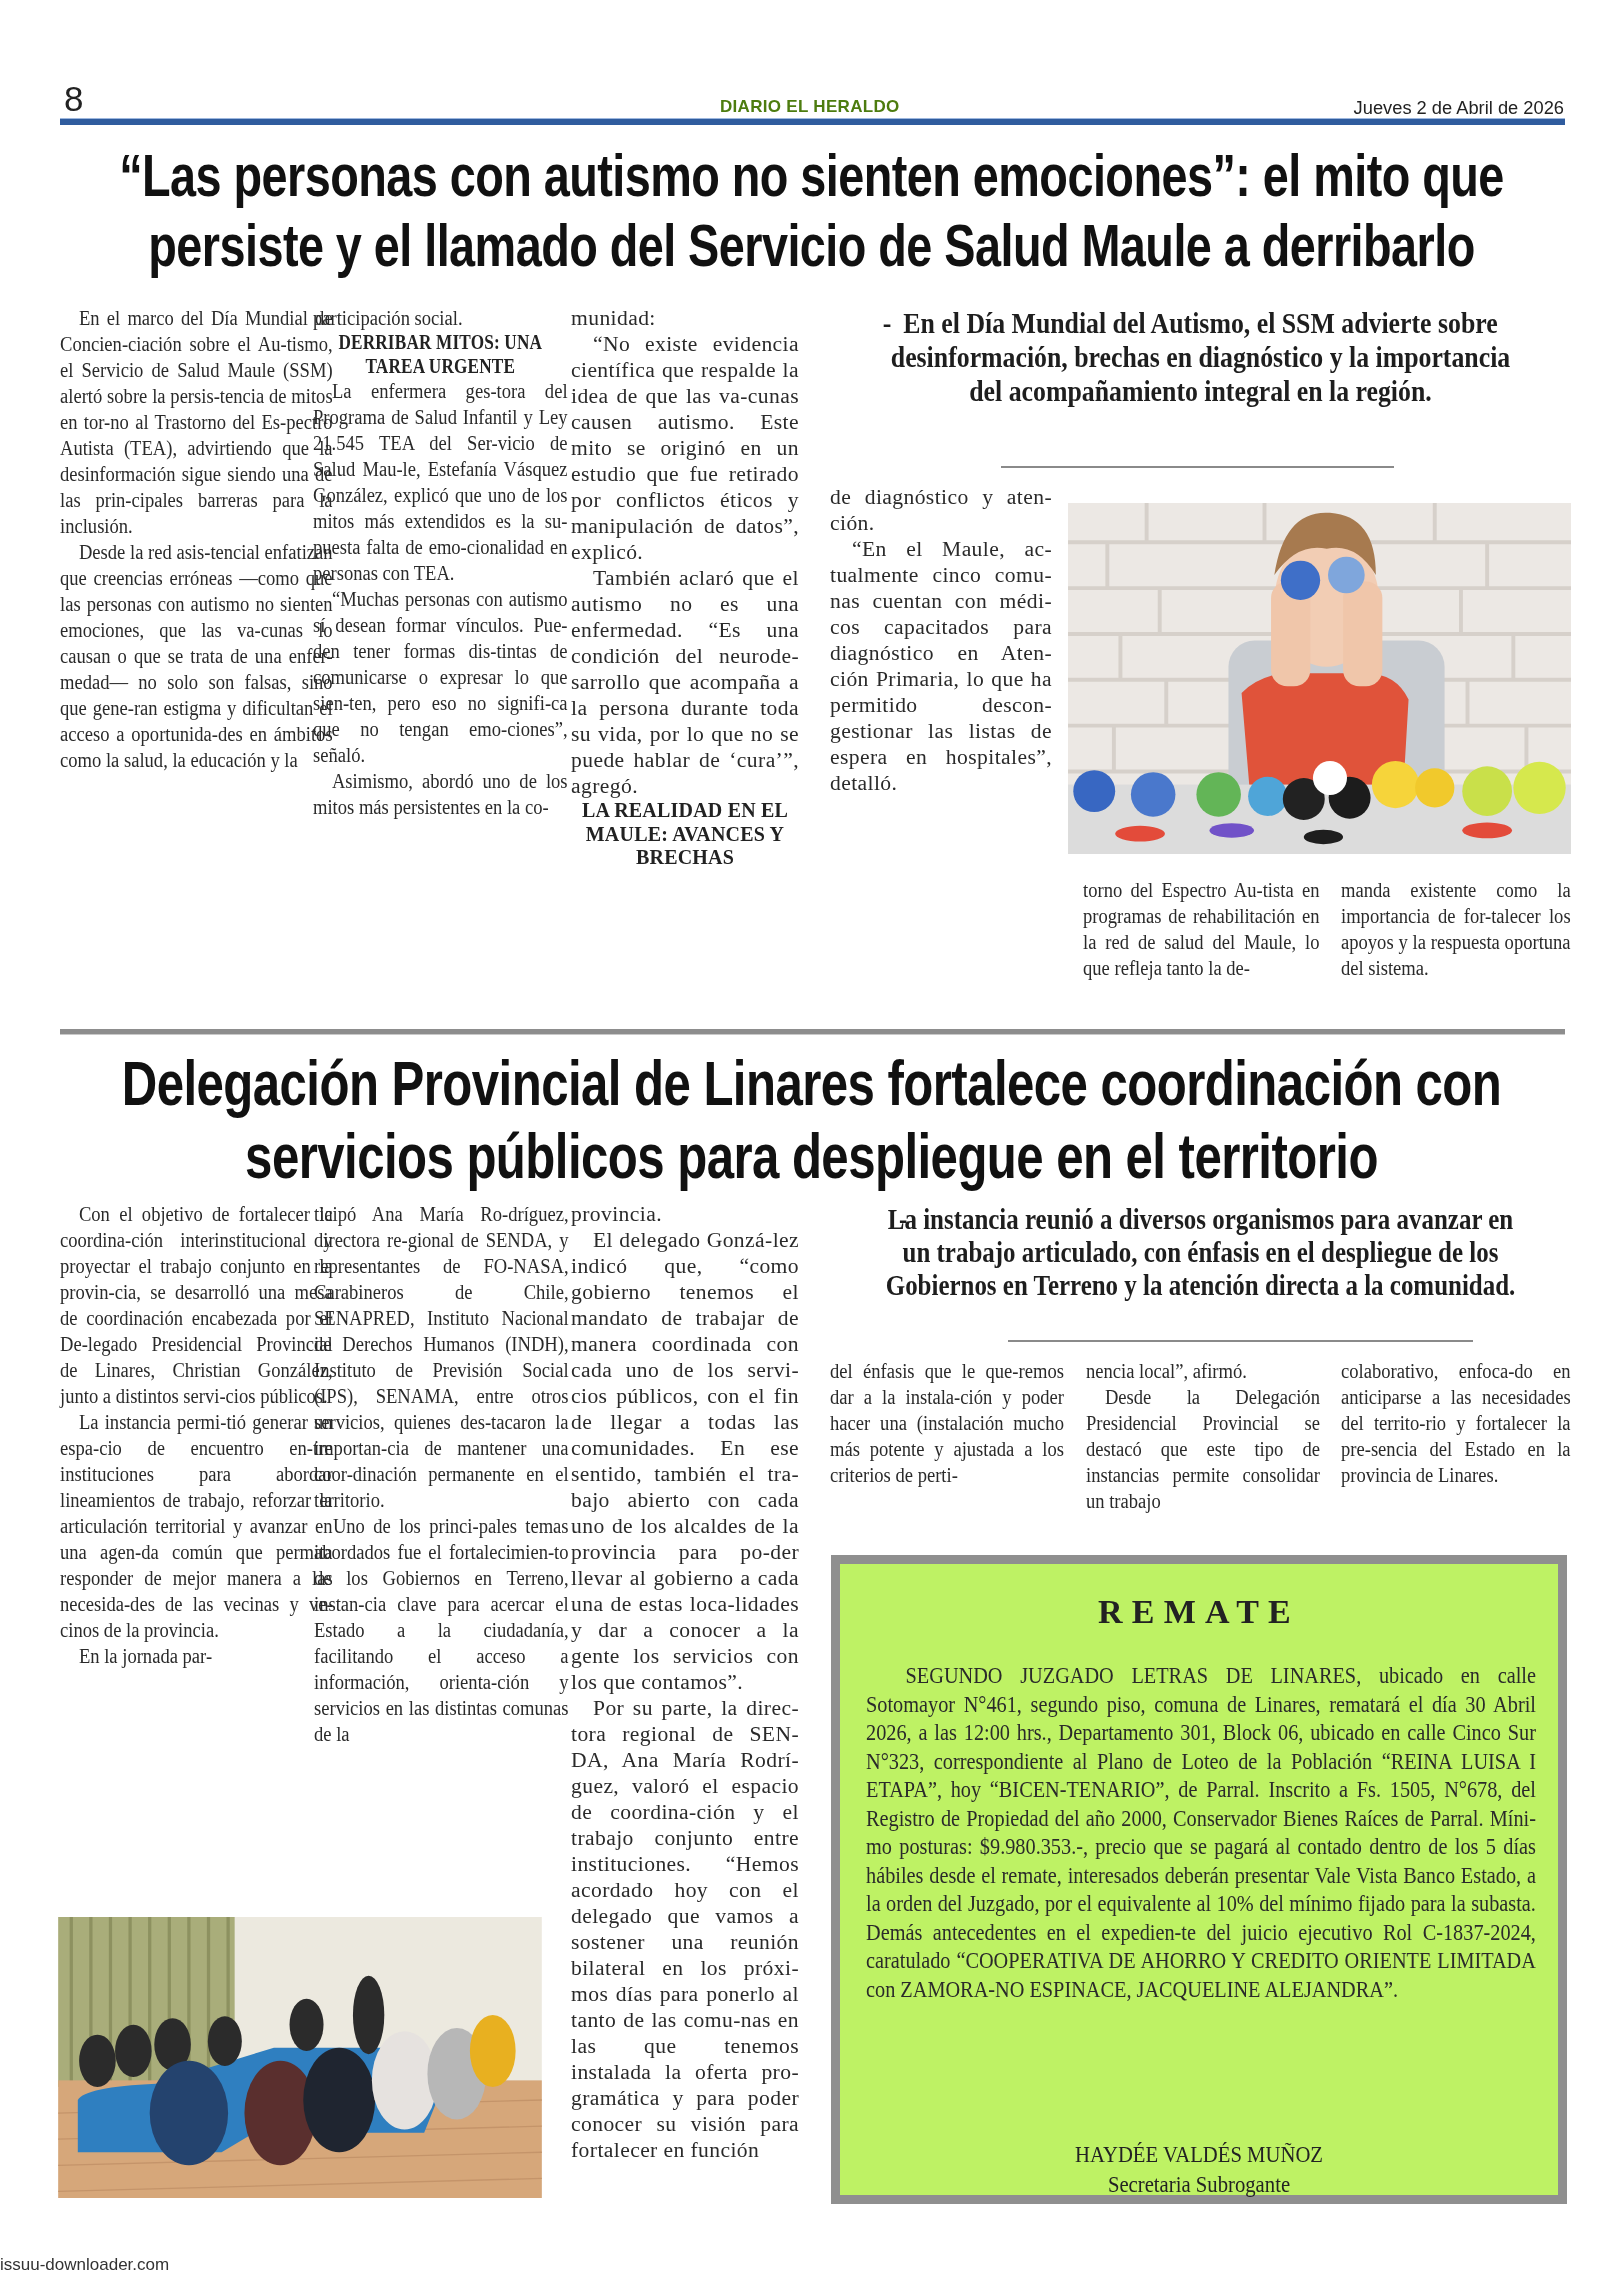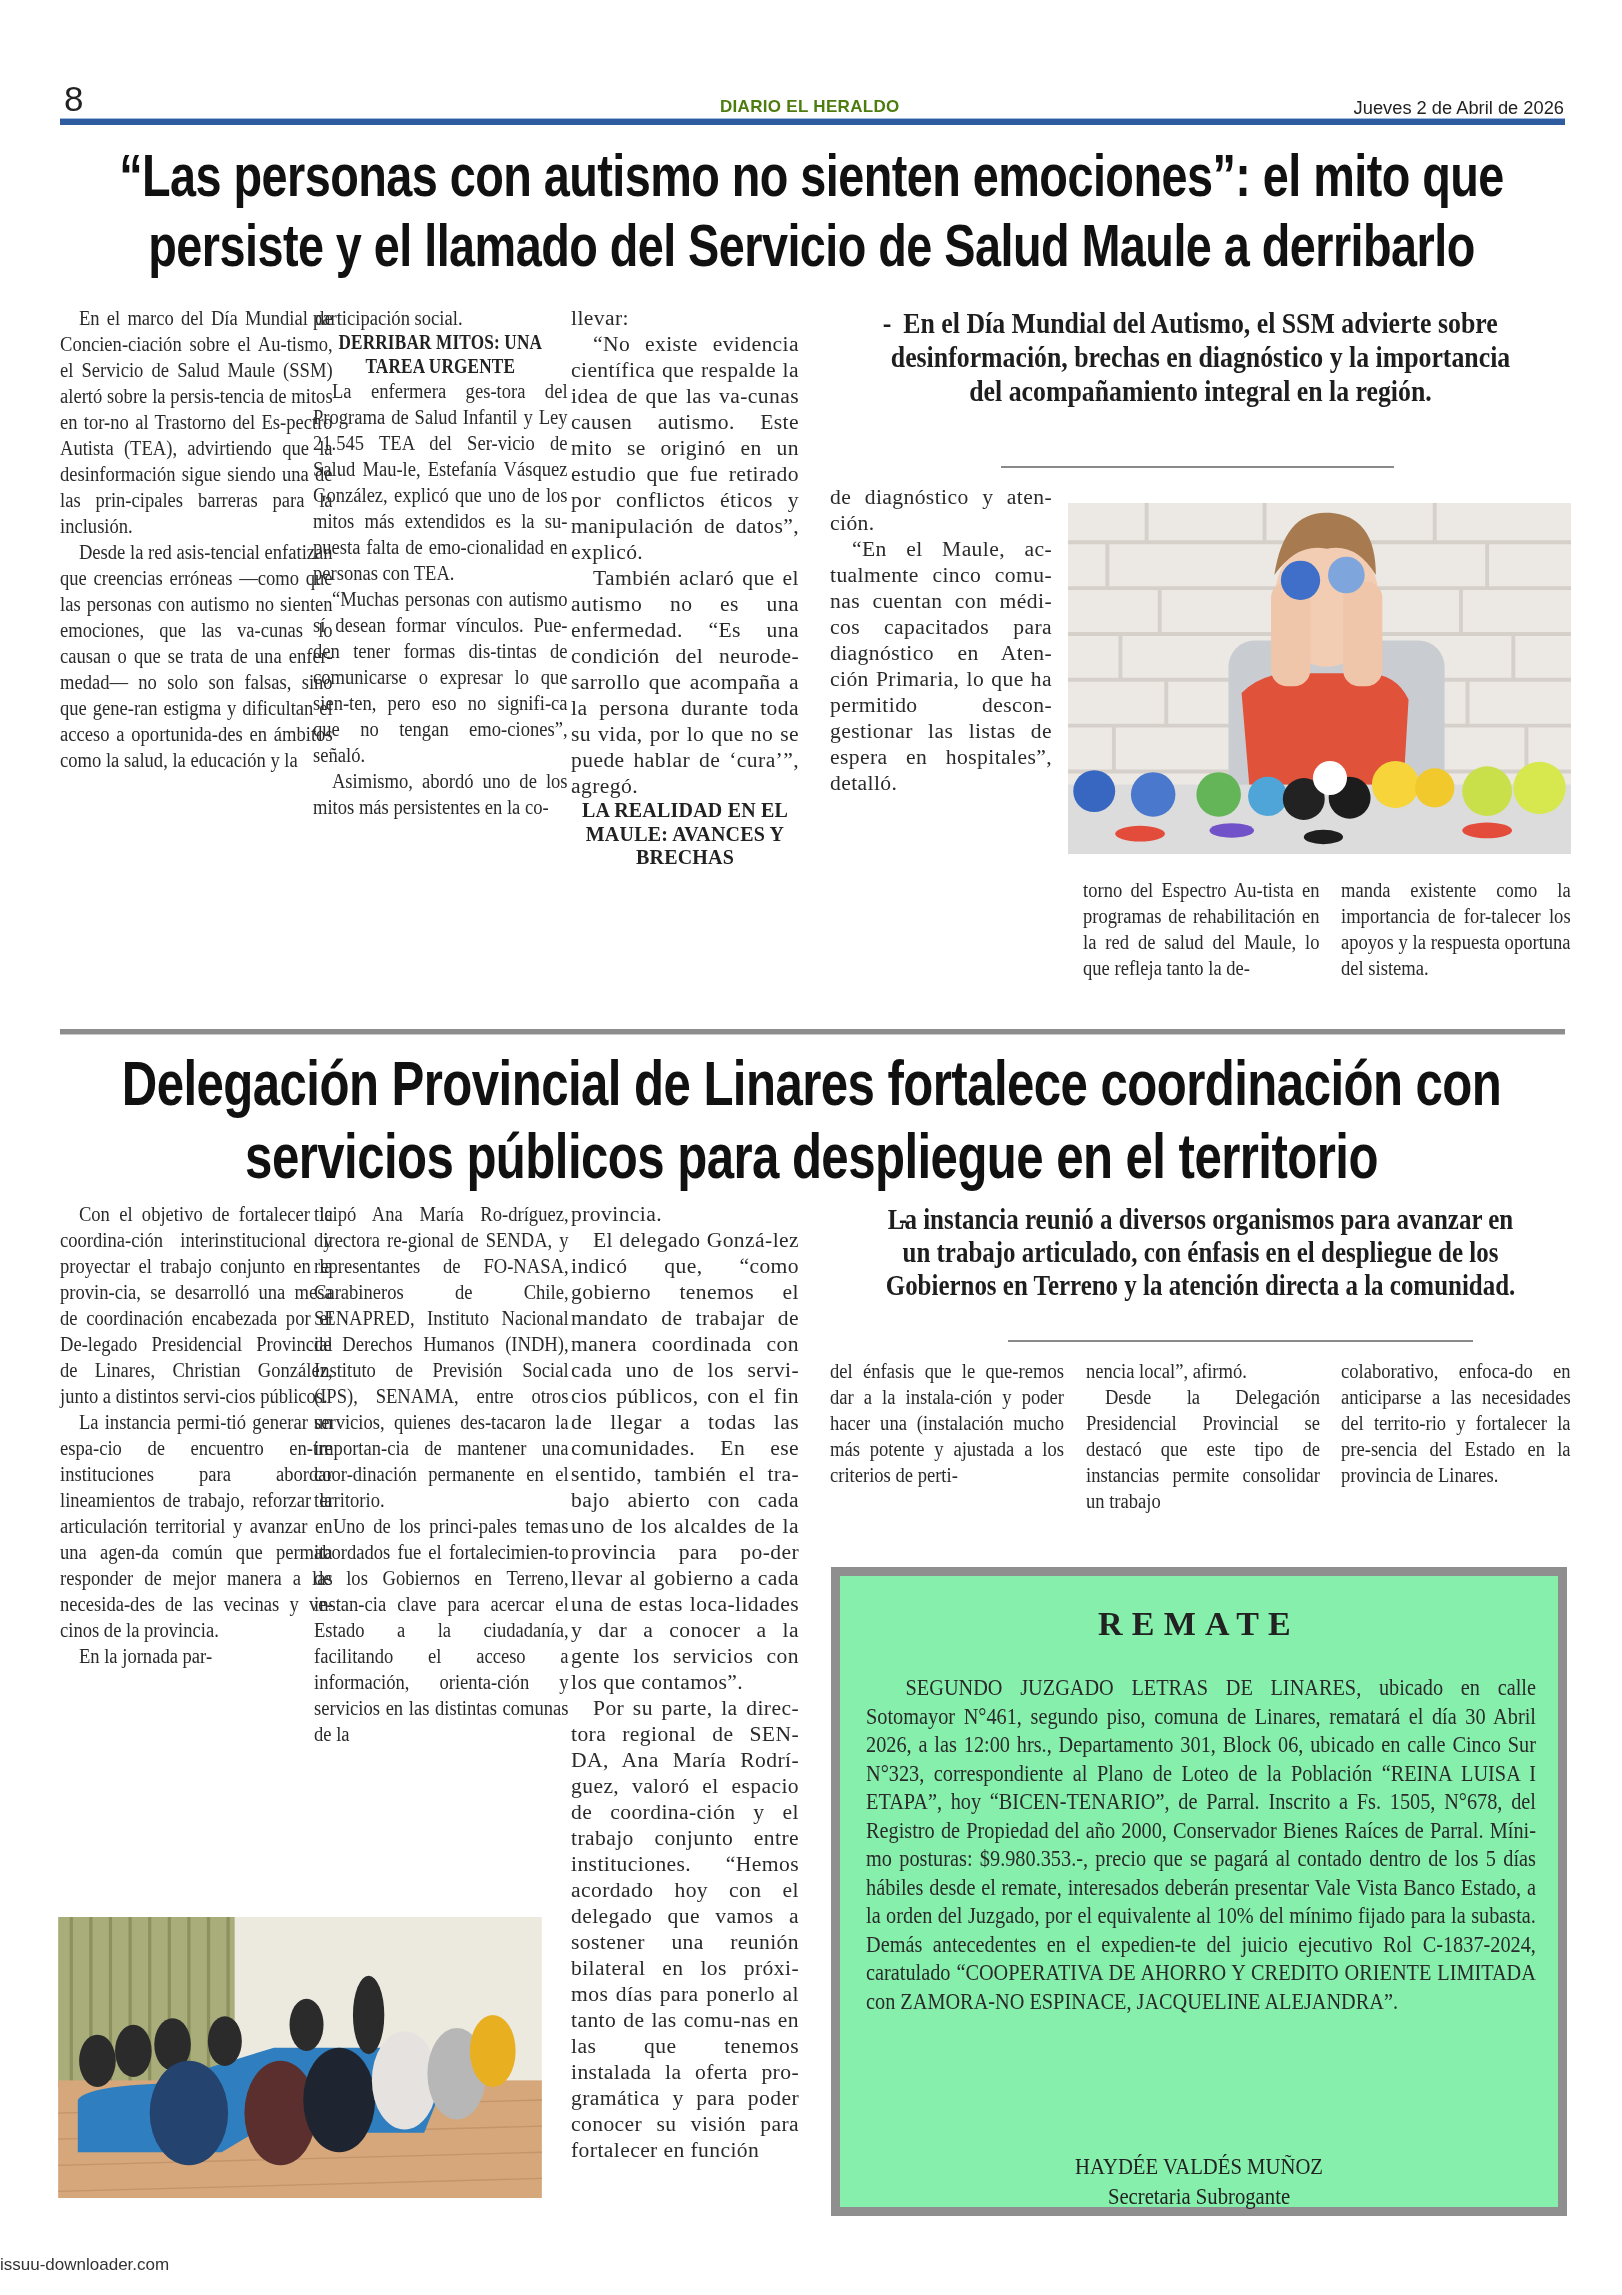--- a/index.html
+++ b/index.html
@@ -48,21 +48,21 @@
   .sep-rule { left:60px; top:1029px; width:1505px; height:5.9px; background:#8d8d8d; border-bottom:0.7px solid #c9c9c9; }
 
   .a2-c1 { left:60px;  top:1201px; width:272px; }
   .a2-c2 { left:314px; top:1201px; width:255px; }
   .a2-c3 { left:571px; top:1201px; width:228px; }
   .a2-c4 { left:830px; top:1358px; width:258px; }
   .a2-c5 { left:1086px; top:1358px; width:243px; }
   .a2-c6 { left:1341px; top:1358px; width:229px; }
 
   
-  .remate-box { left:831px; top:1555px; width:736px; height:649px; border:9.2px solid #8f8f8f; background:#86efac;margin-top:12px; }
+  .remate-box { left:831px; top:1555px; width:736px; height:649px; border:9.2px solid #8f8f8f; background:#bef264; }
   .remate-title { position:absolute; left:0; width:100%; top:29px; text-align:center; font-weight:bold; font-size:34px; letter-spacing:9.2px; color:#222; }
   .remate-body { position:absolute; left:26px; top:97px; width:779px; font-size:23.6px; line-height:28.5px; text-align:justify; color:#2a2a2a; transform:scaleX(0.86); transform-origin:left top; }
   .remate-body p { text-indent:46px; }
   .remate-sign { position:absolute; left:0; width:100%; top:576px; text-align:center; font-weight:normal; font-size:23px; line-height:30px; color:#222; }
   .remate-sign div { transform:scaleX(0.9); }
 
   .watermark { left:0; top:2255px; font-family:"Liberation Sans", sans-serif; font-size:17px; color:#333; }
 </style>
 </head>
 <body>
@@ -81,21 +81,21 @@
 
 <div class="abs col a1-c2 cond" style="width:296px">
   <p class="noindent">participación social.</p>
   <div class="subhead">DERRIBAR MITOS: UNA TAREA URGENTE</div>
   <p>La enfermera ges-tora del Programa de Salud Infantil y Ley 21.545 TEA del Ser-vicio de Salud Mau-le, Estefanía Vásquez González, explicó que uno de los mitos más extendidos es la su-puesta falta de emo-cionalidad en personas con TEA.</p>
   <p>“Muchas personas con autismo sí desean formar vínculos. Pue-den tener formas dis-tintas de comunicarse o expresar lo que sien-ten, pero eso no signifi-ca que no tengan emo-ciones”, señaló.</p>
   <p>Asimismo, abordó uno de los mitos más persistentes en la co-</p>
 </div>
 
 <div class="abs col a1-c3 wide">
-  <p class="noindent">llevar:</p>
+  <p class="noindent">munidad:</p>
   <p>“No existe evidencia científica que respalde la idea de que las va-cunas causen autismo. Este mito se originó en un estudio que fue retirado por conflictos éticos y manipulación de datos”, explicó.</p>
   <p>También aclaró que el autismo no es una enfermedad. “Es una condición del neurode-sarrollo que acompaña a la persona durante toda su vida, por lo que no se puede hablar de ‘cura’”, agregó.</p>
   <div class="subhead">LA REALIDAD EN EL MAULE: AVANCES Y BRECHAS</div>
 </div>
 
 <div class="abs deck deck-1">
   <span class="dash">-</span>
   <span>En el Día Mundial del Autismo, el SSM advierte sobre desinformación, brechas en diagnóstico y la importancia del acompañamiento integral en la región.</span>
 </div>
 <div class="abs deck-rule-1"></div>

